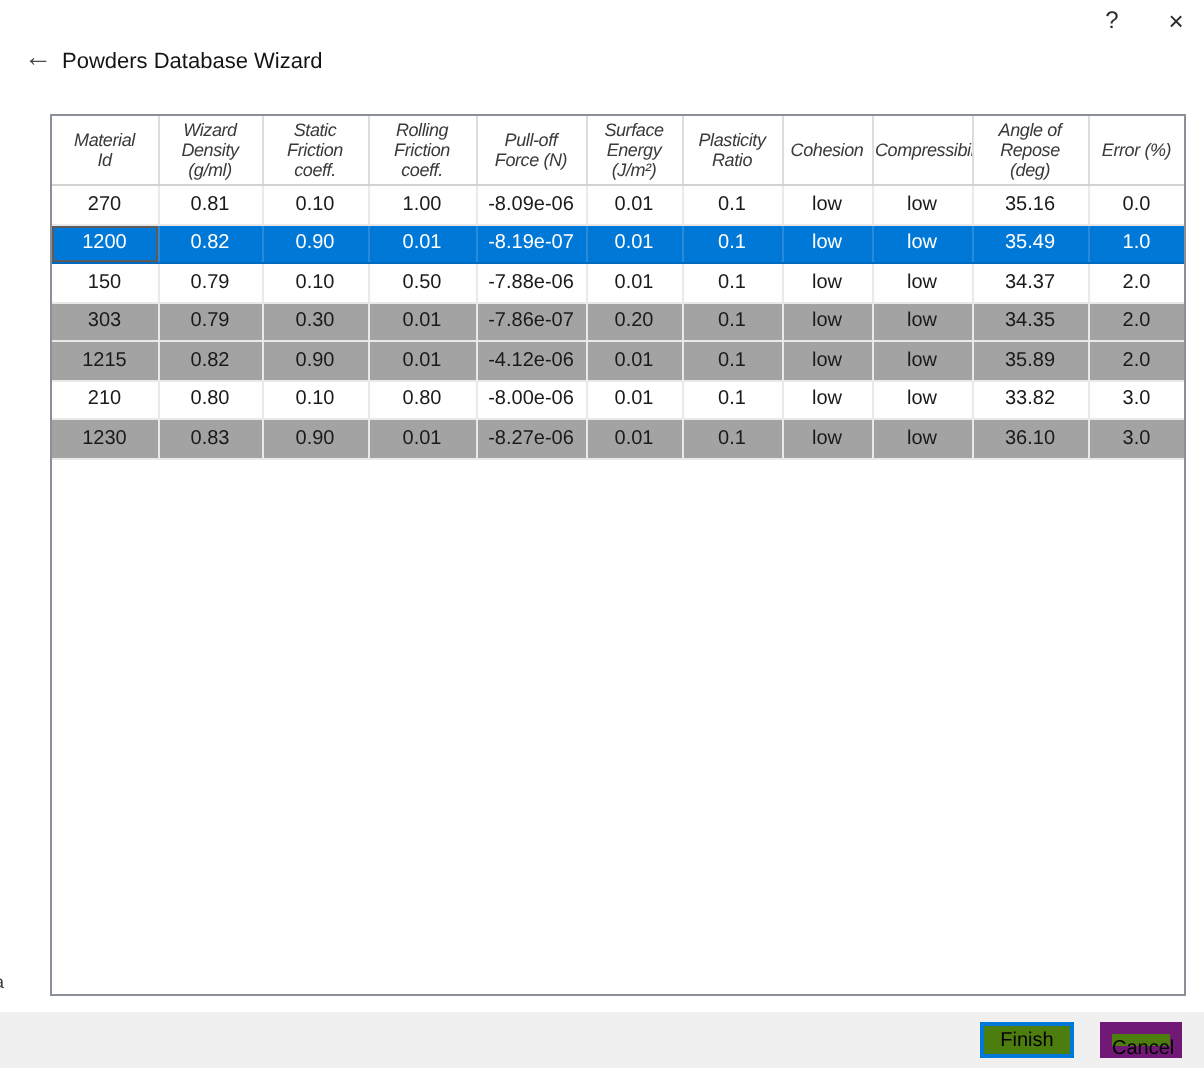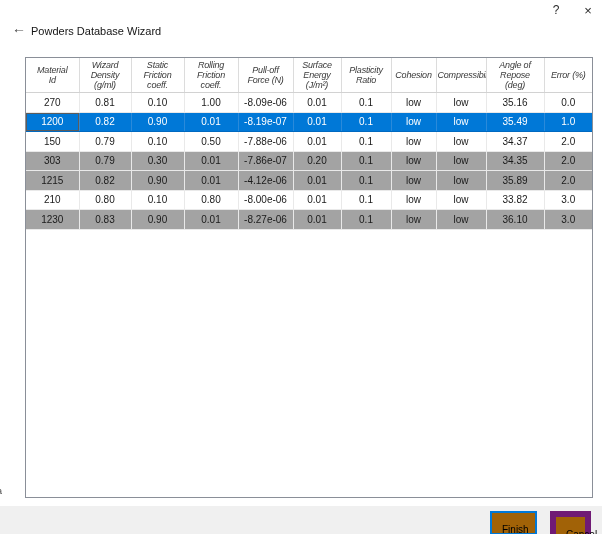--- a/index.html
+++ b/index.html
@@ -62,21 +62,21 @@
   }
 
   
   .footer {
     position:absolute; left:0; top:506px; width:602px; height:28px;
     background:var(--footer,#f0f0f0);
   }
   .btn {
     position:absolute; top:5px; height:18px; box-sizing:border-box;
     font-family:"Liberation Sans", sans-serif; font-size:10px; color:#000;
-    text-align:center; background:#a16207; padding:10px;text-decoration:underline;
+    text-align:center; background:#4d7c0f; padding:0;
   }
   .btn-finish {
     left:490px; width:47px;
     border:2px solid var(--accent,#0078d7); line-height:13px;
   }
   .btn-cancel {
     left:550px; width:41px;
     border:6px solid #701a75; line-height:15px;
   }
 </style>

